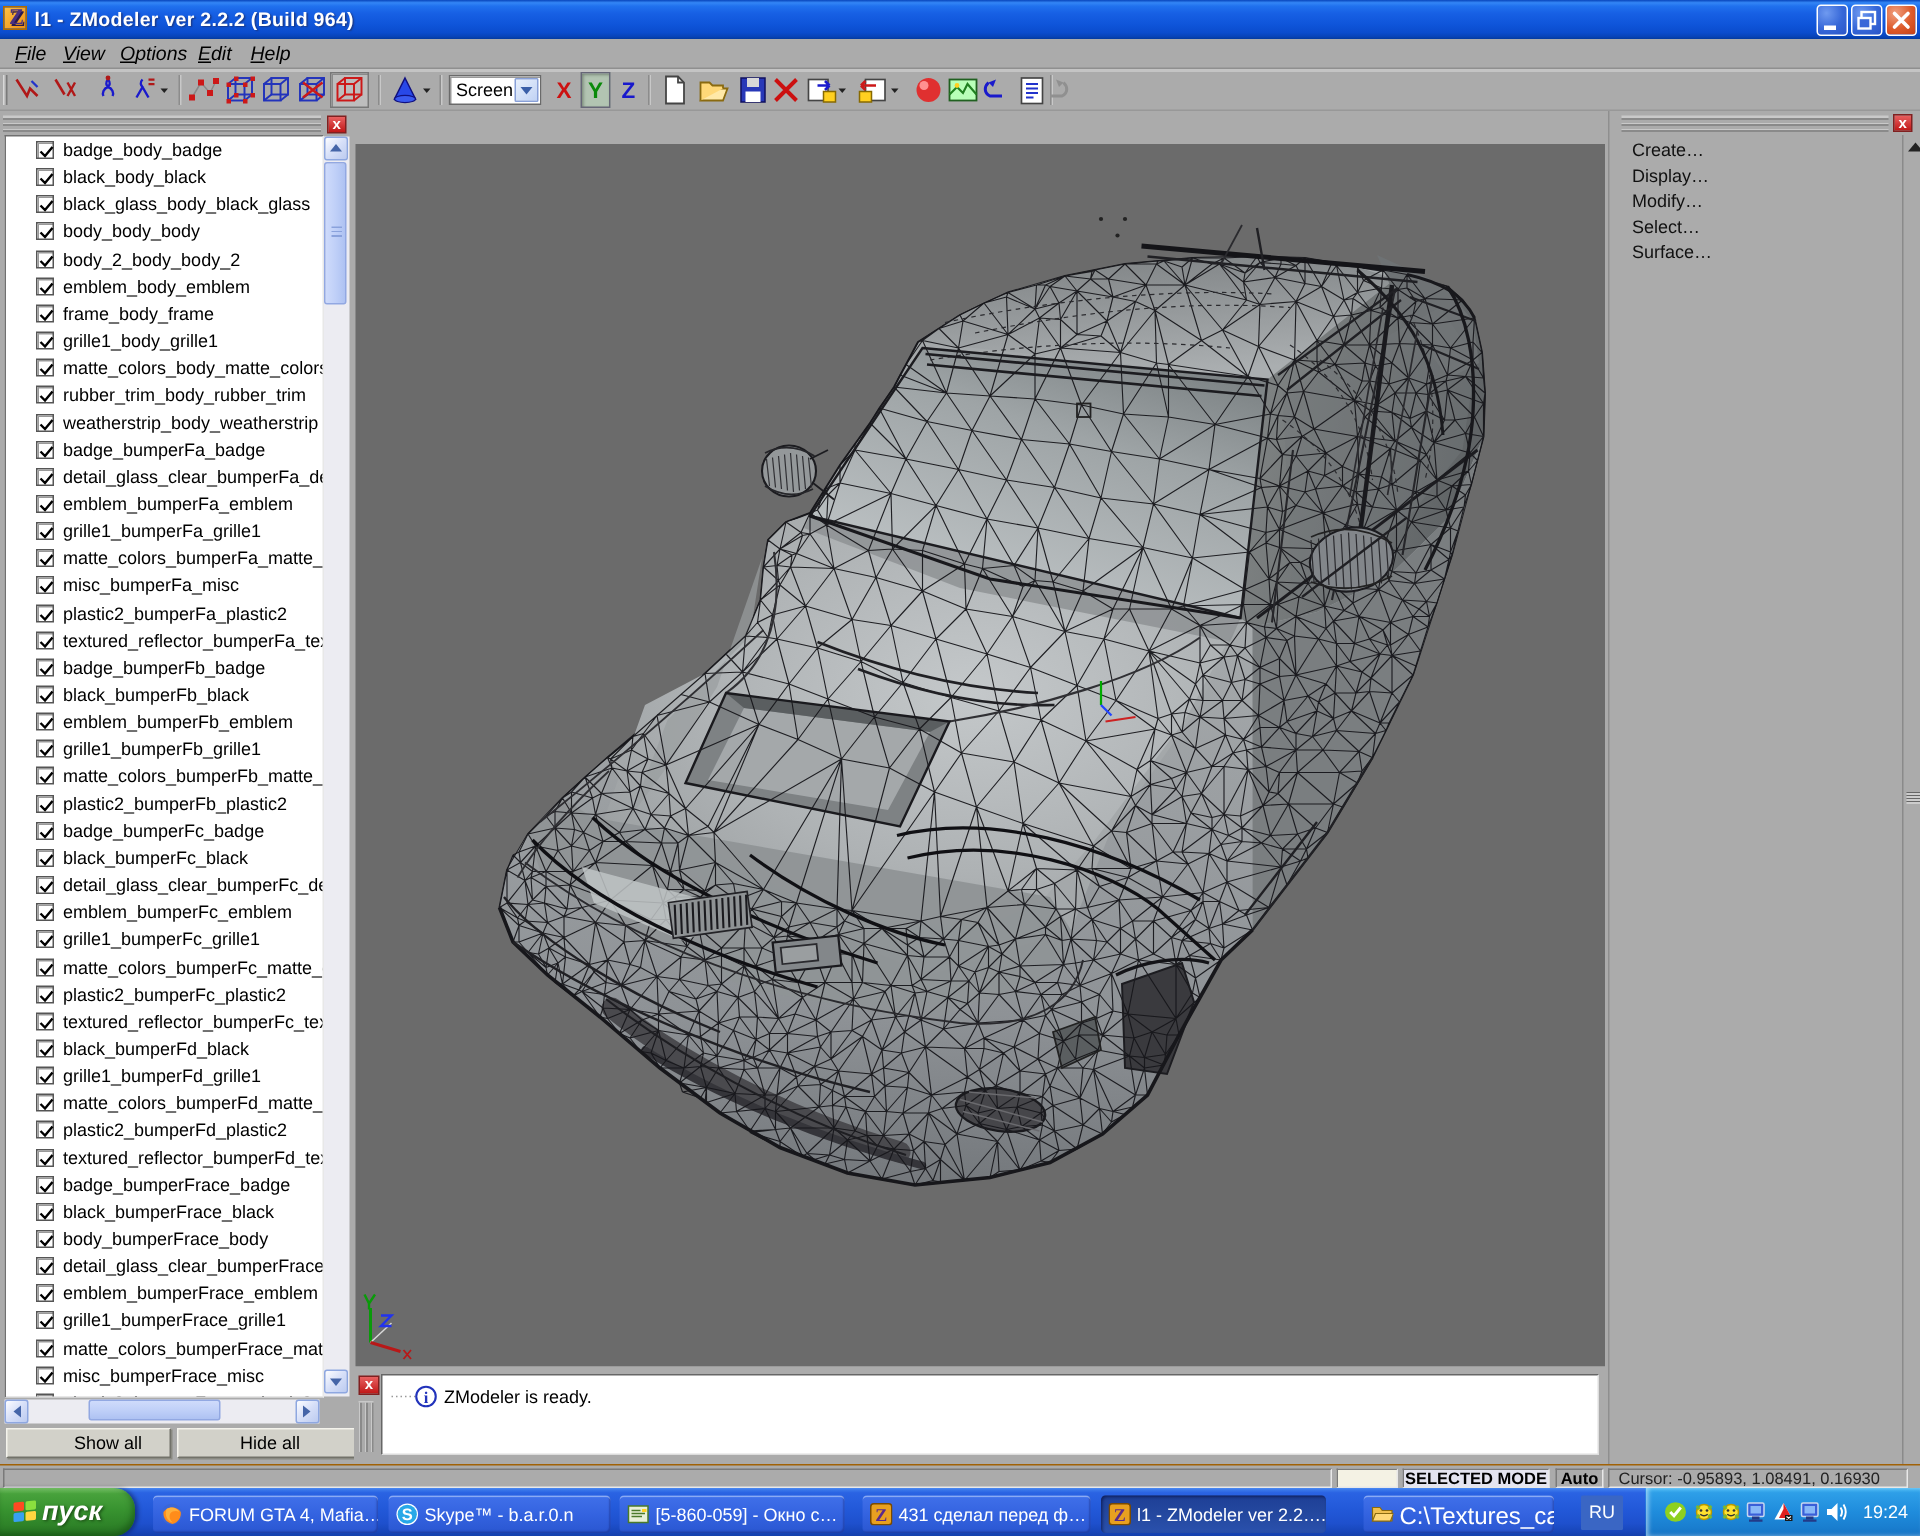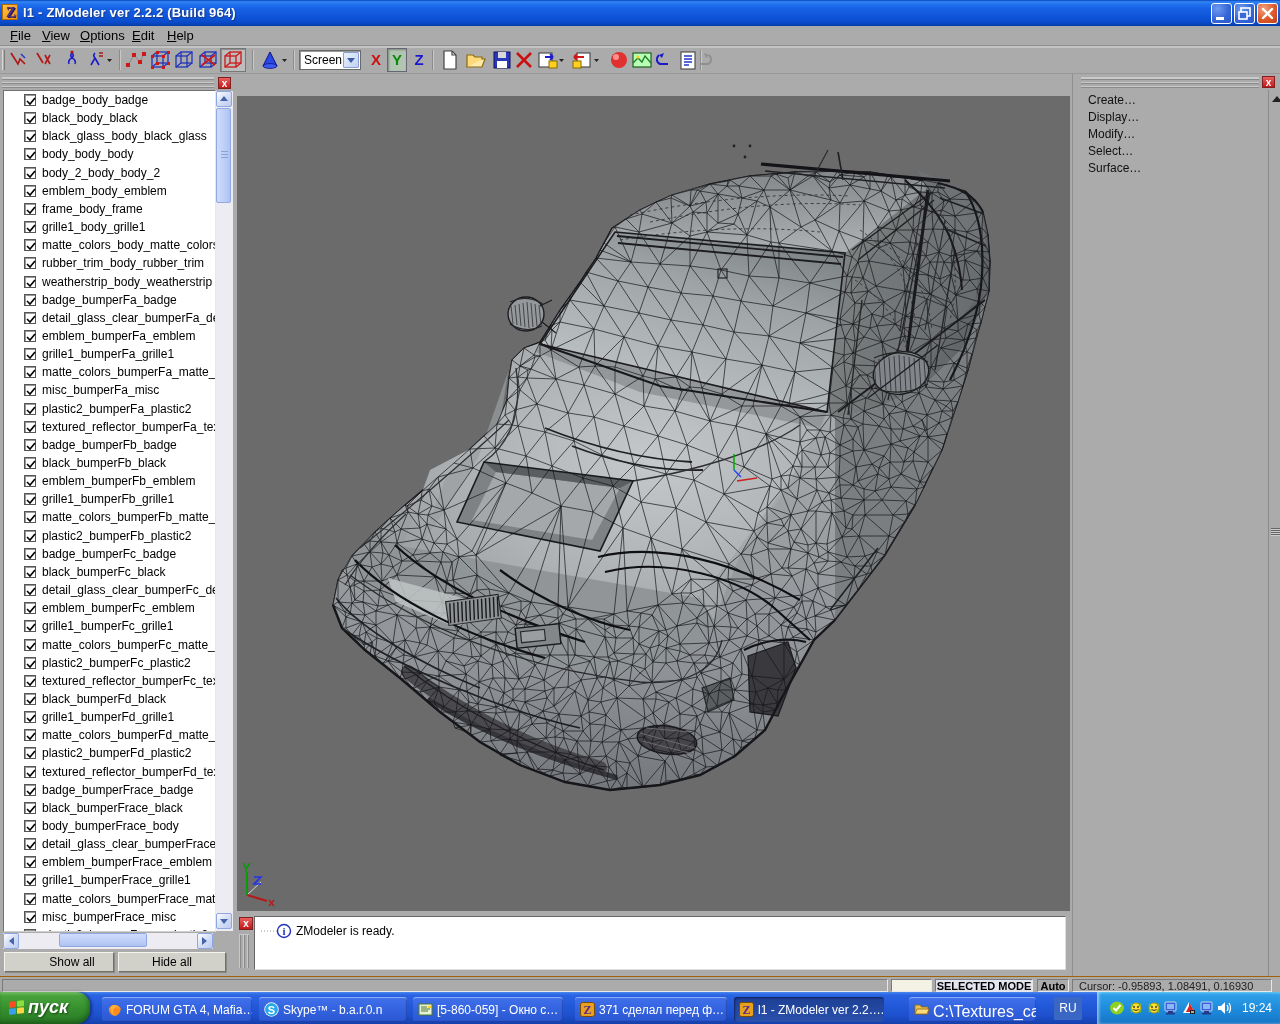--- a/index.html
+++ b/index.html
@@ -19,21 +19,21 @@
 .zicon span { position:absolute; left:3px; top:-1px; color:#4a3080; font-weight:bold; font-size:15px; font-family:"Liberation Serif",serif; text-shadow:1px 1px 0 #2a1a50; }
 .winbtn { position:absolute; top:3px; width:21px; height:21px; border:1px solid #fff; border-radius:3px;
   color:#fff; }
 #btnmin  { left:1211px; background:radial-gradient(circle at 30% 25%,#6f9af0 0%,#3667d8 55%,#2a55c8 100%); }
 #btnmax  { left:1234px; background:radial-gradient(circle at 30% 25%,#6f9af0 0%,#3667d8 55%,#2a55c8 100%); }
 #btnclose{ left:1257px; background:radial-gradient(circle at 30% 25%,#f0a080 0%,#dd5a2a 55%,#c23f17 100%); }
 
 
 #menubar { left:0; top:26px; width:1280px; height:20px; background:#ababab;
   border-bottom:1px solid #8f8f8f; font-size:13px; color:#000; }
-#menubar span { position:absolute; top:2px; }
+#menubar span { position:absolute; top:2px;font-style:italic; }
 
 
 #toolbar { left:0; top:46px; width:1280px; height:28px; background:#ababab;
   border-bottom:1px solid #989898; }
 .tbtn { position:absolute; top:3px; width:24px; height:22px; }
 .tsep { position:absolute; top:4px; width:2px; height:20px; border-left:1px solid #8c8c8c; border-right:1px solid #c8c8c8; }
 
 
 #leftpanel { left:0; top:74px; width:236px; height:902px; background:#ababab; }
 .hgrip { position:absolute; height:11px; border-top:1px solid #c9c9c9;
@@ -684,21 +684,21 @@
     <div class="sbv" style="left:3px; top:859px; width:210px; height:16px;">
       <div class="sb-btn" style="left:0; top:0;"><svg width="14" height="14">
             <path d="M5 7 L10 3 L10 11 Z" fill="#4565a8"></path>
           </svg></div>
       <div class="sb-thumb h" style="left:56px; top:0; width:88px; height:14px;"></div>
       <div class="sb-btn" style="left:194px; top:0;"><svg width="14" height="14">
             <path d="M9 7 L4 3 L4 11 Z" fill="#4565a8"></path>
           </svg></div>
     </div>
     <div class="btn3d" style="left:4px; top:878px; width:110px; height:20px; line-height:19px;padding-left:26px;">Show all</div>
-    <div class="btn3d" style="left:118px; top:878px; width:108px; height:20px; line-height:19px;">Hide all</div>
+    <div class="btn3d" style="left:118px; top:878px; width:124px; height:20px; line-height:19px;">Hide all</div>
   </div>
 
 
   <div id="viewport" class="abs"><svg width="833" height="815" viewBox="237 96 833 815">
         <defs>
 <linearGradient id="wsh" x1="0.7" y1="0" x2="0.15" y2="1">
  <stop offset="0" stop-color="#7e8486"></stop>
             <stop offset="0.3" stop-color="#9ea4a6"></stop>
             <stop offset="1" stop-color="#c6cbcd"></stop>
 </linearGradient>
@@ -887,21 +887,21 @@
             <path d="M3 5 h6 M3 7 h9 M3 9 h7" stroke="#4a7a2a" stroke-width="1"></path>
             <rect x="10" y="4" width="3" height="2" fill="#ffd020"></rect>
           </svg></span>
         <span class="tlabel">[5-860-059] - Окно с…</span>
       </div>
       <div class="taskbtn" style="left:575px;width:152px;">
         <span class="ticon"><svg width="15" height="15">
             <rect x="0.5" y="0.5" width="14" height="14" rx="2" fill="#e8a020" stroke="#7a4a00"></rect>
             <text x="7.5" y="12" text-anchor="middle" font-size="12" font-weight="bold" fill="#5a2a8a" font-family="Liberation Serif">Z</text>
           </svg></span>
-        <span class="tlabel">371 сделал перед ф…</span>
+        <span class="tlabel">431 сделал перед ф…</span>
       </div>
       <div class="taskbtn active" style="left:734px;width:150px;">
         <span class="ticon"><svg width="15" height="15">
             <rect x="0.5" y="0.5" width="14" height="14" rx="2" fill="#e8a020" stroke="#7a4a00"></rect>
             <text x="7.5" y="12" text-anchor="middle" font-size="12" font-weight="bold" fill="#5a2a8a" font-family="Liberation Serif">Z</text>
           </svg></span>
         <span class="tlabel">l1 - ZModeler ver 2.2….</span>
       </div>
       <div class="taskbtn" style="left:909px;width:127px;">
         <span class="ticon"><svg width="15" height="15">

